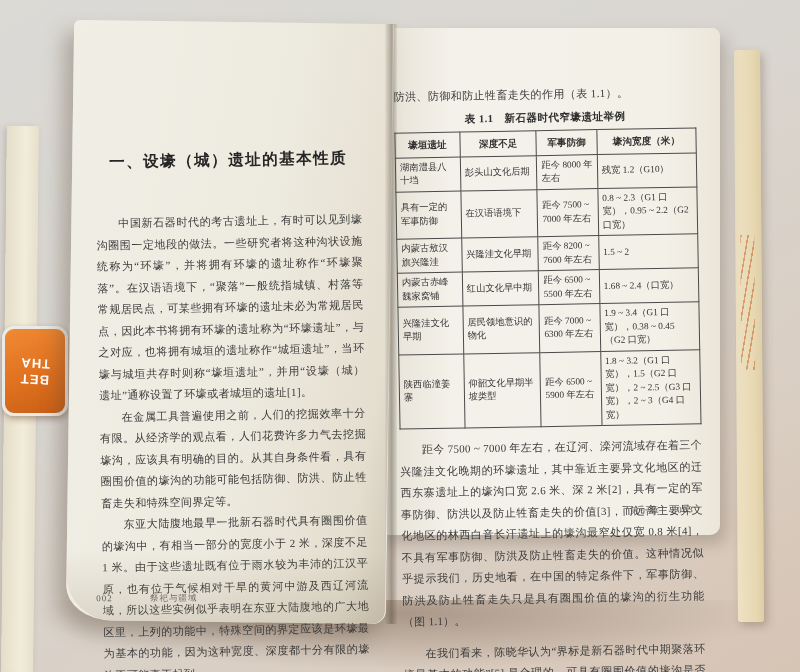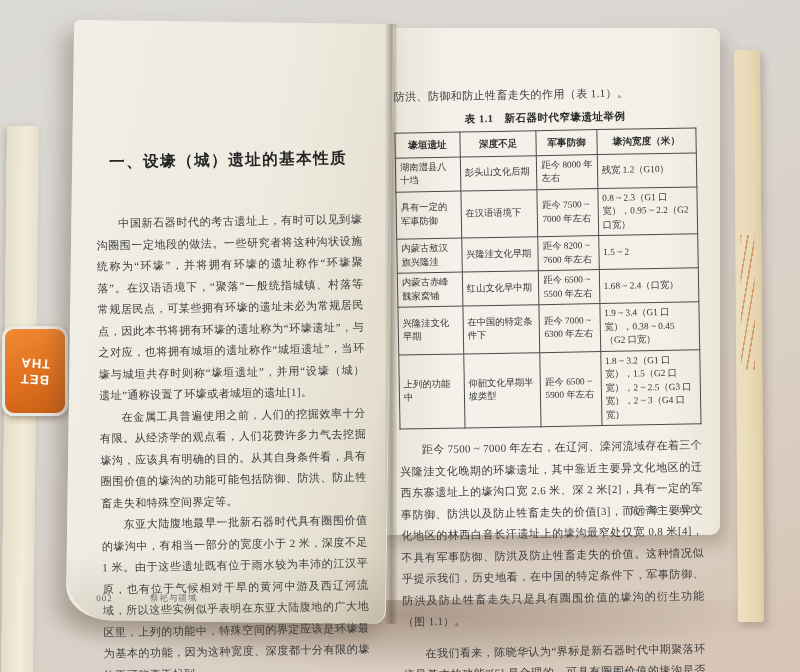--- a/index.html
+++ b/index.html
@@ -128,26 +128,26 @@
           <td>1.5 ~ 2</td>
         </tr>
         <tr>
           <td>内蒙古赤峰魏家窝铺</td>
           <td>红山文化早中期</td>
           <td>距今 6500 ~ 5500 年左右</td>
           <td>1.68 ~ 2.4（口宽）</td>
         </tr>
         <tr>
           <td>兴隆洼文化早期</td>
-          <td>在中国的特定条件下</td>
+          <td>居民领地意识的物化</td>
           <td>距今 7000 ~ 6300 年左右</td>
           <td>1.9 ~ 3.4（G1 口宽），0.38 ~ 0.45（G2 口宽）</td>
         </tr>
         <tr>
-          <td>上列的功能中</td>
+          <td>陕西临潼姜寨</td>
           <td>仰韶文化早期半坡类型</td>
           <td>距今 6500 ~ 5900 年左右</td>
           <td>1.8 ~ 3.2（G1 口宽），1.5（G2 口宽），2 ~ 2.5（G3 口宽），2 ~ 3（G4 口宽）</td>
         </tr>
       </tbody>
         </table>
       <p class="para-r">距今 7500 ~ 7000 年左右，在辽河、滦河流域存在着三个兴隆洼文化晚期的环壕遗址，其中靠近主要异文化地区的迁西东寨遗址上的壕沟口宽 2.6 米、深 2 米[2]，具有一定的军事防御、防洪以及防止牲畜走失的价值[3]，而远离主要异文化地区的林西白音长汗遗址上的壕沟最窄处仅宽 0.8 米[4]，不具有军事防御、防洪及防止牲畜走失的价值。这种情况似乎提示我们，历史地看，在中国的特定条件下，军事防御、防洪及防止牲畜走失只是具有圈围价值的壕沟的衍生功能（图 1.1）。</p>
       <p class="para-r">在我们看来，陈晓华认为“界标是新石器时代中期聚落环壕最基本的功能”[5] 是合理的。可具有圈围价值的壕沟是否仅仅是“居民领地意识的物化”，还可以进一步讨论。</p>
     </div>
     <div class="footer-right">

